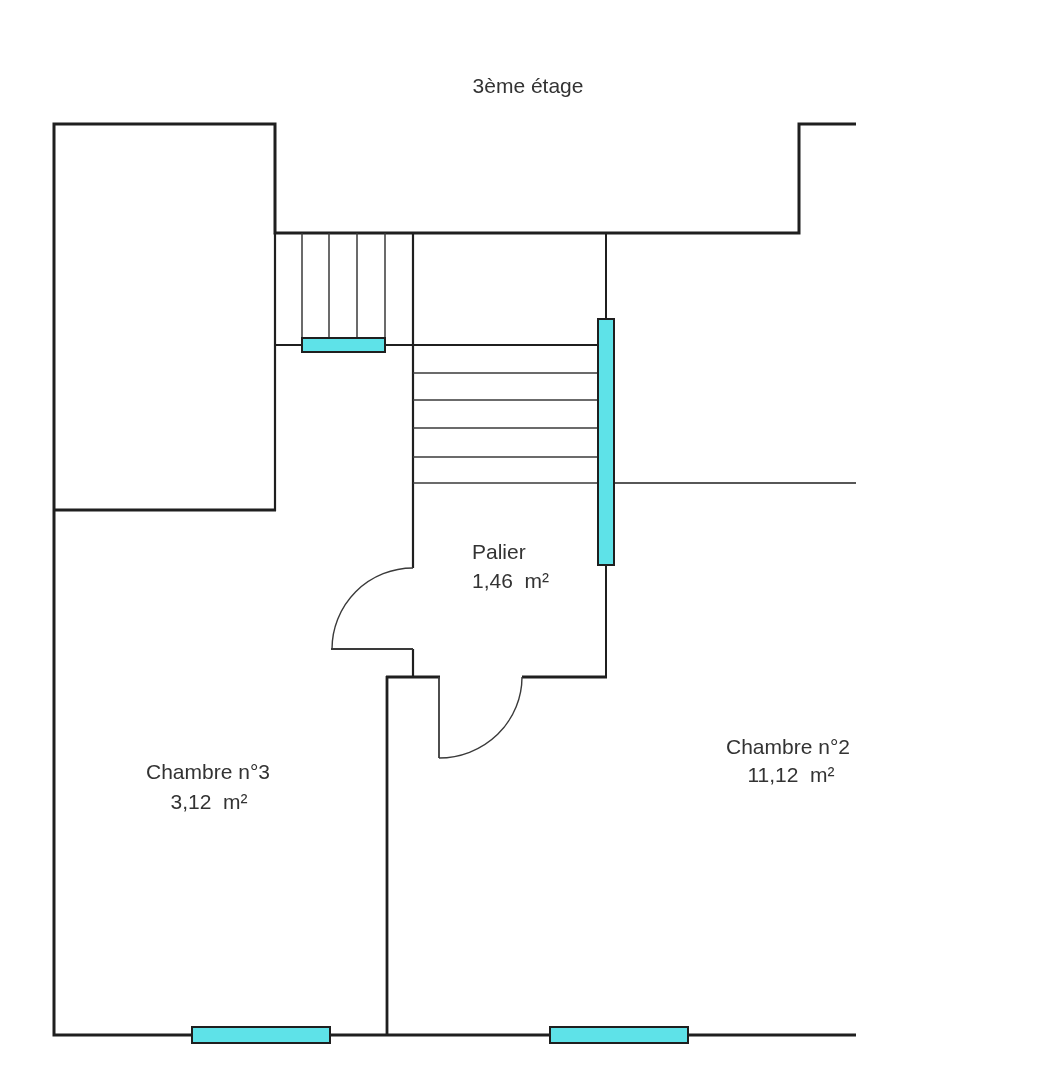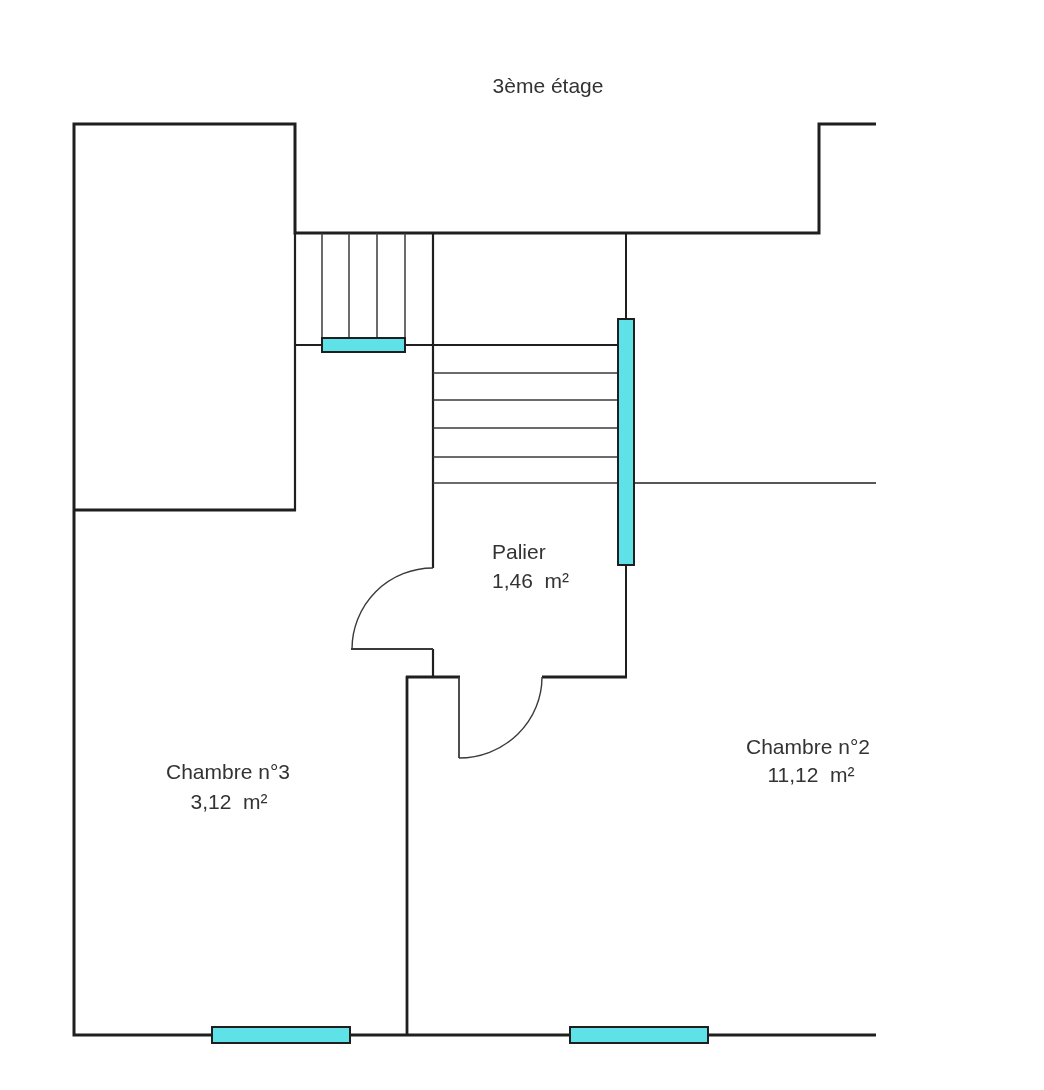--- a/index.html
+++ b/index.html
@@ -6,21 +6,20 @@
     margin: 0;
     padding: 0;
     background: #ffffff;
   }
   .page {
     position: relative;
     width: 856px;
     height: 1090px;
     background: #ffffff;
     overflow: hidden;
-    margin-left: 20px;
   }
   svg {
     display: block;
   }
   .label-text {
     font-family: "Liberation Sans", sans-serif;
     font-size: 21px;
     white-space: pre;
   }
   .title-text {

